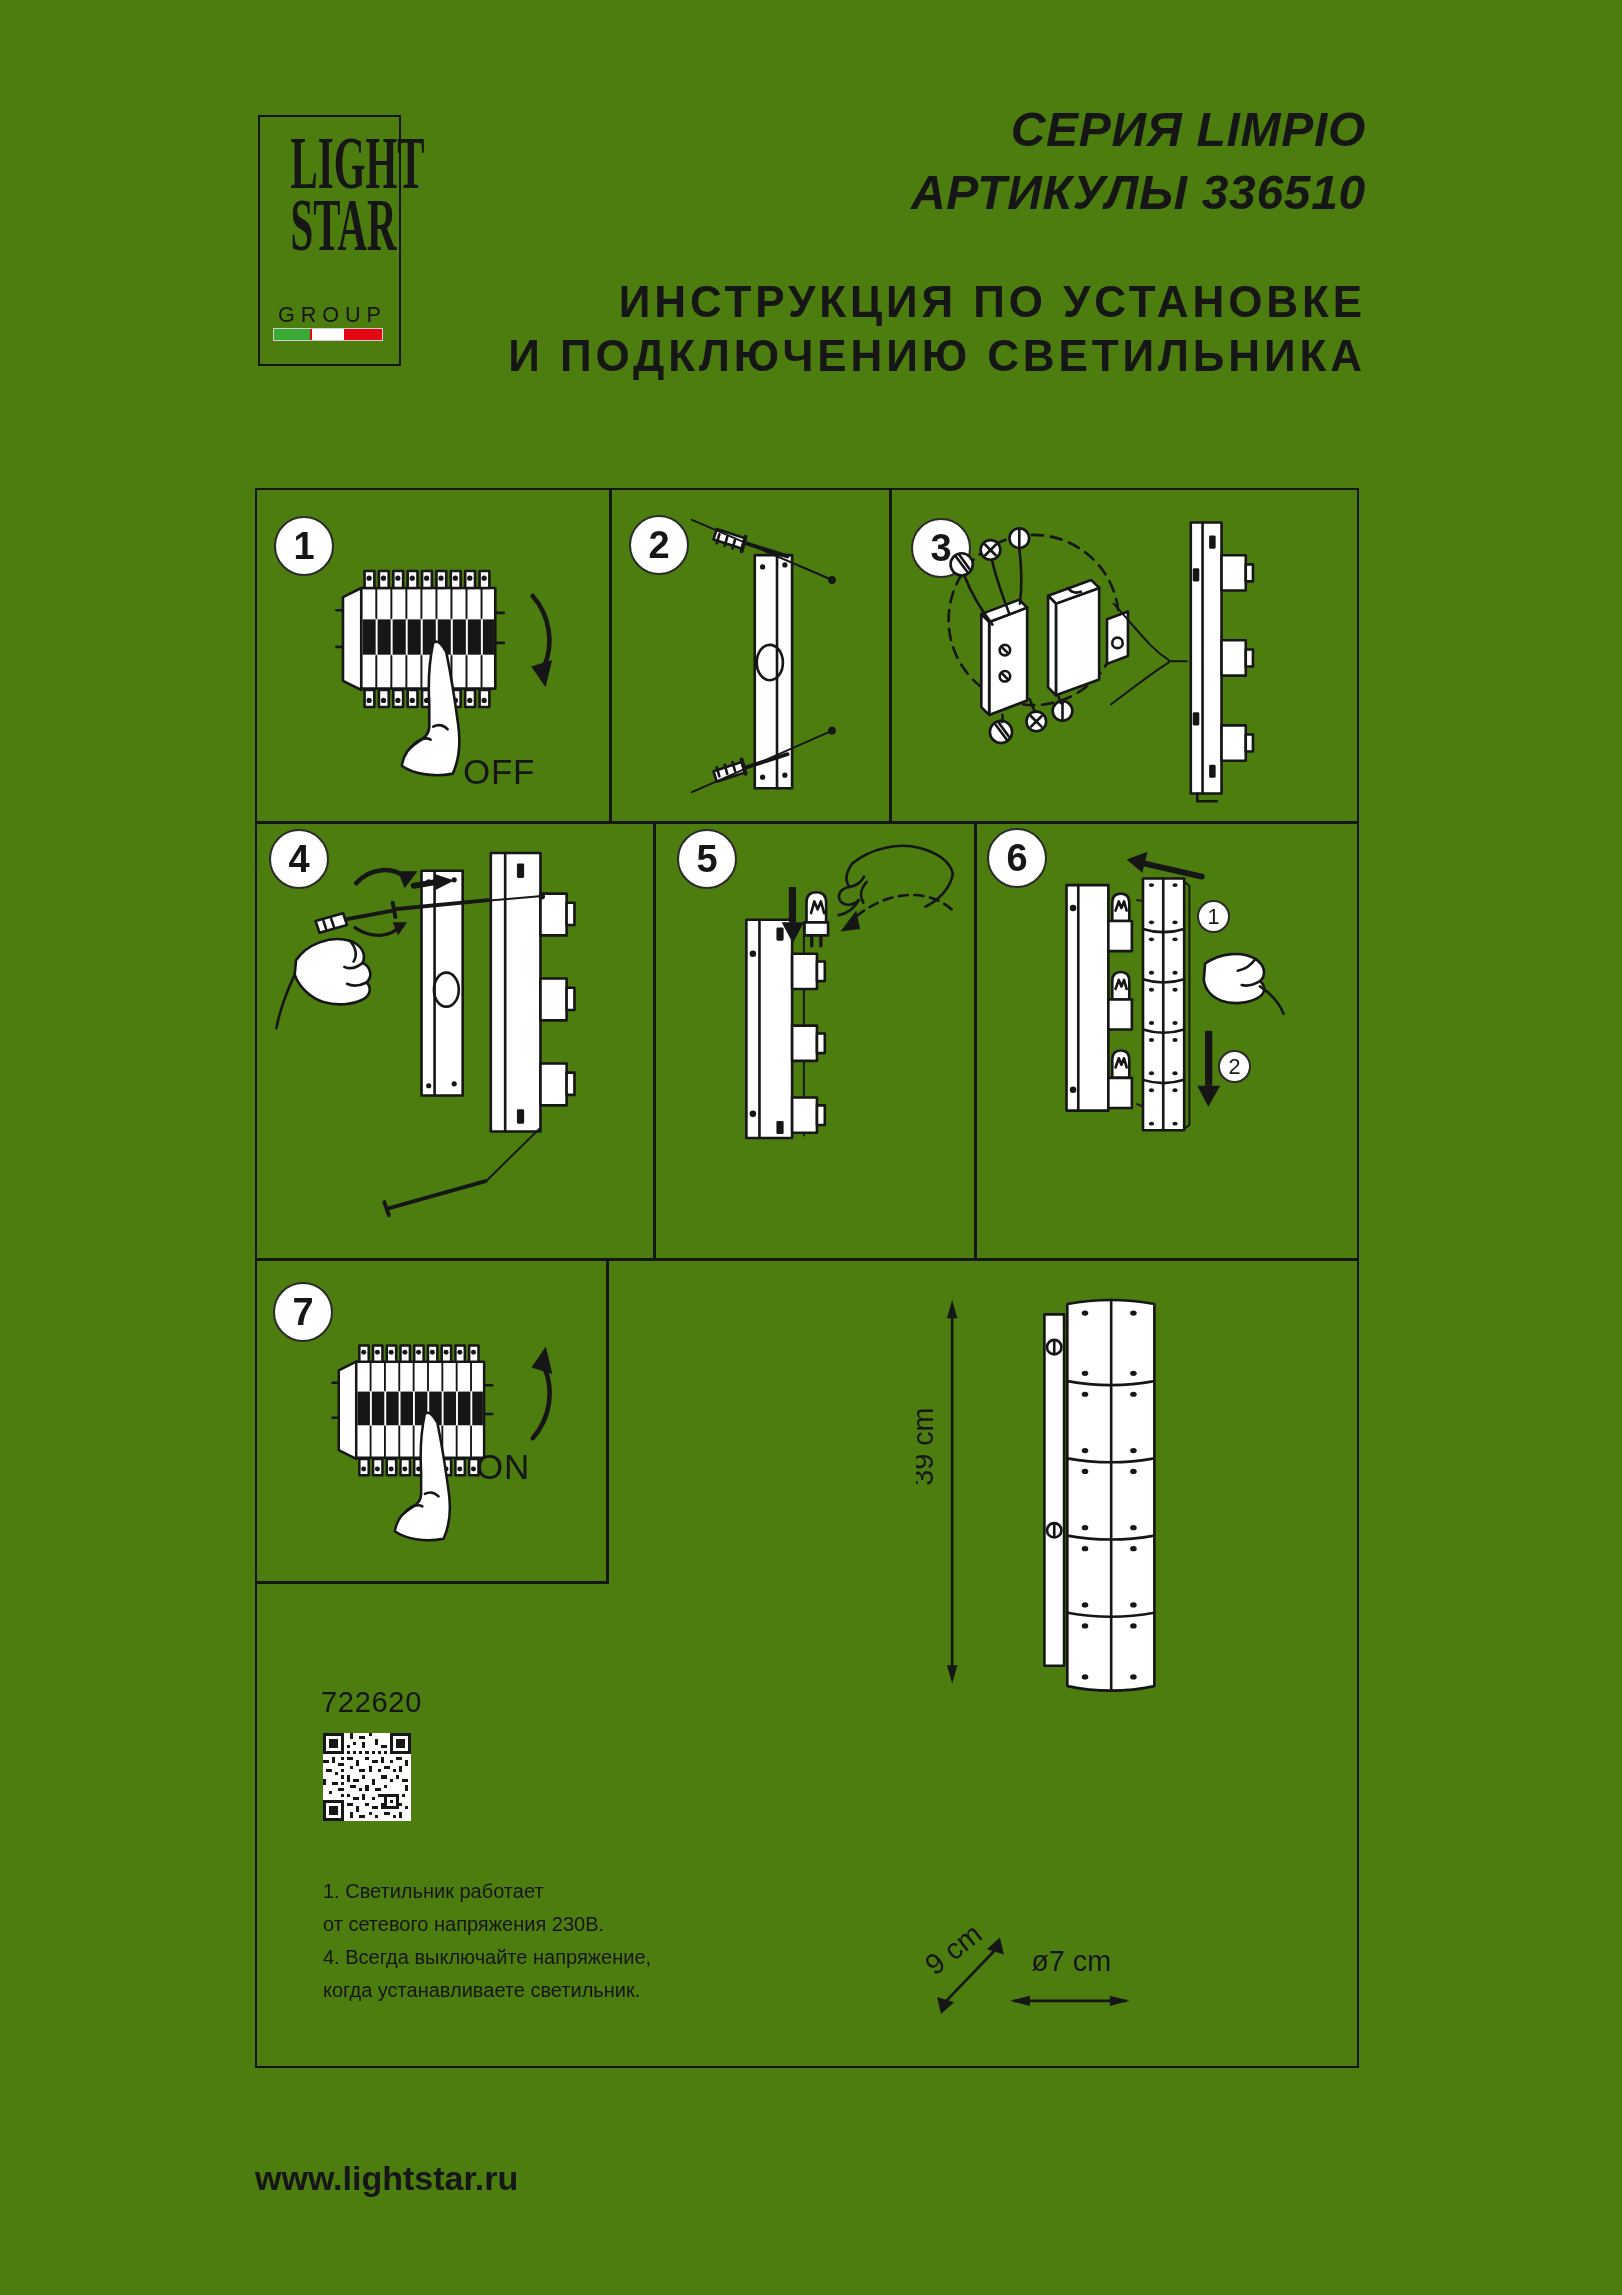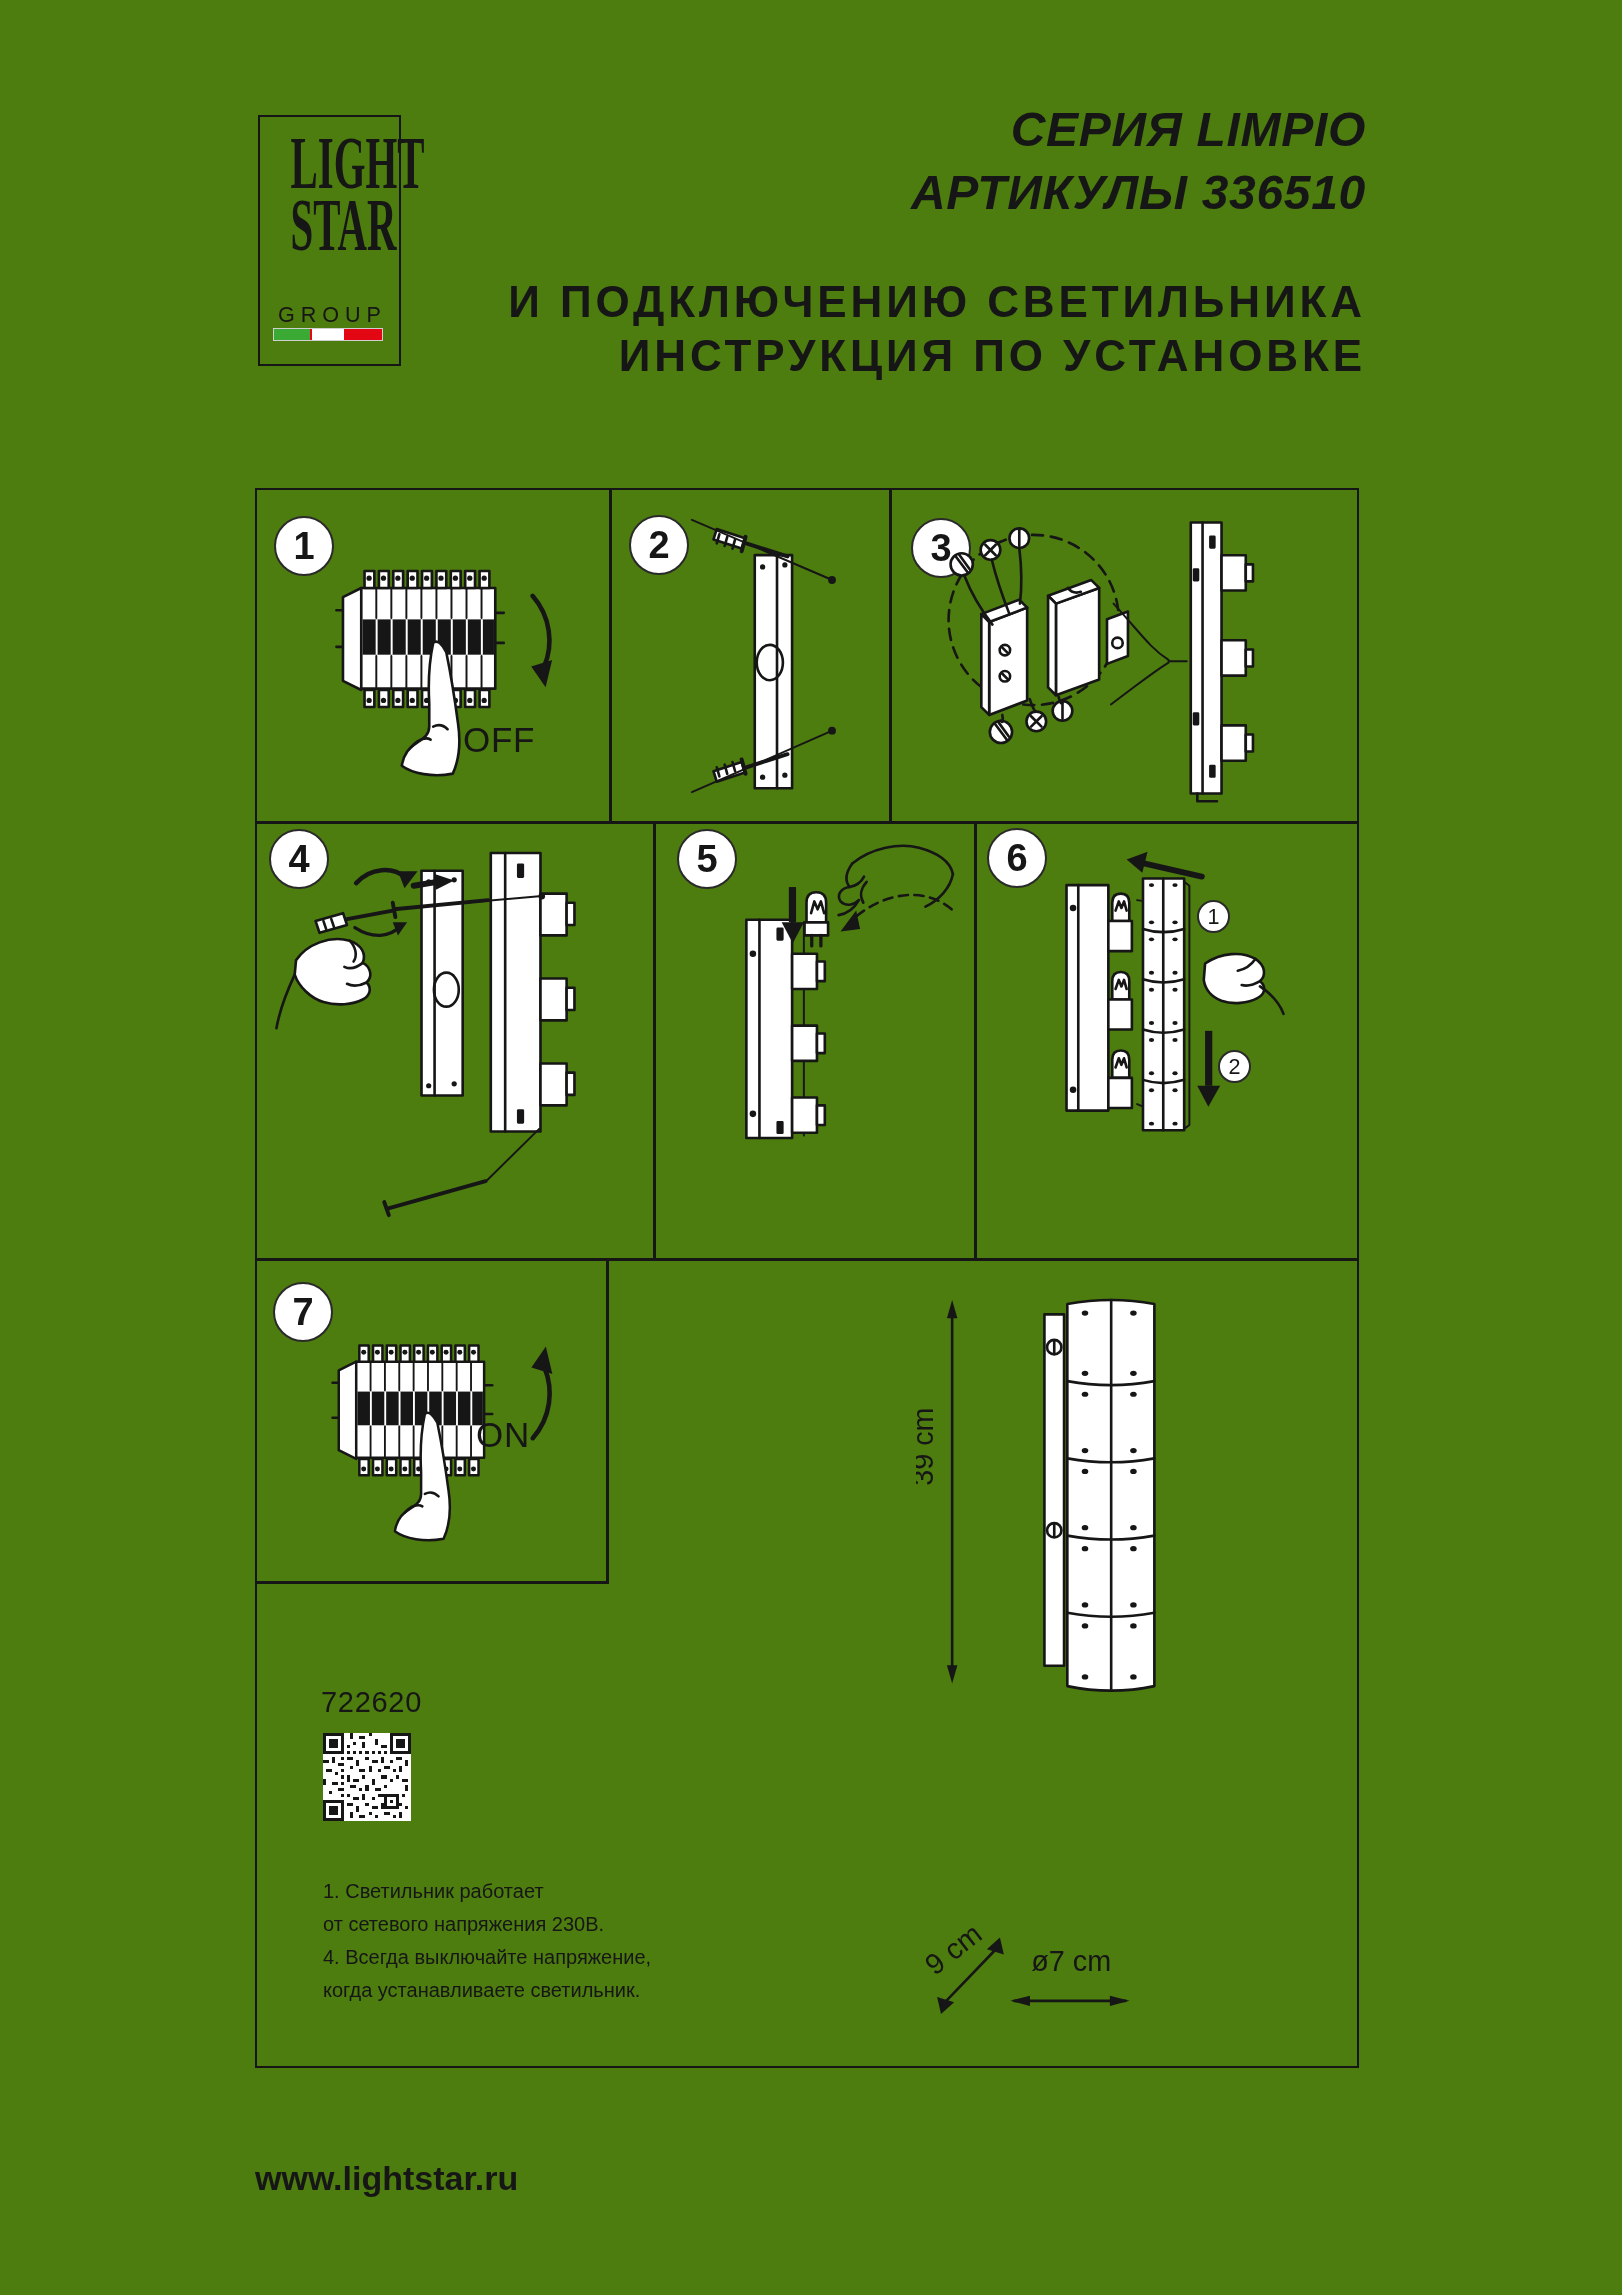--- a/index.html
+++ b/index.html
@@ -25,21 +25,21 @@
            line-height:54px;letter-spacing:3.9px;white-space:nowrap;}
   
   .frame{left:255px;top:488px;width:1104px;height:1580px;border:2.6px solid #161616;box-sizing:border-box;}
   .gl{background:#161616;}
   
   .badge{width:60px;height:60px;border:2.6px solid #2a2a2a;border-radius:50%;box-sizing:border-box;
          display:flex;align-items:center;justify-content:center;font-size:38px;font-weight:700;background:#fff;}
   .badge-sm{width:33px;height:33px;border:2px solid #2a2a2a;border-radius:50%;box-sizing:border-box;
             display:flex;align-items:center;justify-content:center;font-size:21.6px;font-weight:400;background:#fff;}
   
-  .switch-label{font-size:35px;font-weight:400;letter-spacing:0.7px;}
+  .switch-label{font-size:35px;font-weight:400;letter-spacing:0.7px;margin-top:32px;}
   .qr-label{left:321px;top:1686px;font-size:29px;font-weight:400;letter-spacing:0.7px;}
   .notes{left:323px;top:1875px;font-size:20px;line-height:33px;font-weight:400;}
   .footer{left:255px;top:2159px;width:1104px;text-align:left;font-size:34px;font-weight:700;}
   .dim-svg text{font-family:"Liberation Sans",sans-serif;fill:#161616;}
   svg{display:block;}
 </style>
 </head>
 <body>
 
 <div class="page">
@@ -53,22 +53,22 @@
       <span style="width:34%;background:#ffffff;border-left:2px solid #e30613;border-right:2px solid #e30613;box-sizing:border-box"></span>
       <span style="width:33%;background:#e30613"></span>
     </div>
   </div>
 
   <div class="abs hdr-main">
     <div>СЕРИЯ LIMPIO</div>
     <div>АРТИКУЛЫ 336510</div>
   </div>
   <div class="abs hdr-sub">
+    <div>ИНСТРУКЦИЯ ПО УСТАНОВКЕ</div>
     <div>И ПОДКЛЮЧЕНИЮ СВЕТИЛЬНИКА</div>
-    <div>ИНСТРУКЦИЯ ПО УСТАНОВКЕ</div>
   </div>
 
   <div class="abs frame"></div>
   <div class="abs gl" style="left:255px;top:821px;width:1104px;height:2.6px"></div>
   <div class="abs gl" style="left:255px;top:1258px;width:1104px;height:2.6px"></div>
   <div class="abs gl" style="left:609px;top:488px;width:2.6px;height:335px"></div>
   <div class="abs gl" style="left:889px;top:488px;width:2.6px;height:335px"></div>
   <div class="abs gl" style="left:653px;top:821px;width:2.6px;height:440px"></div>
   <div class="abs gl" style="left:974px;top:821px;width:2.6px;height:440px"></div>
   <div class="abs gl" style="left:606px;top:1258px;width:2.6px;height:326px"></div>

